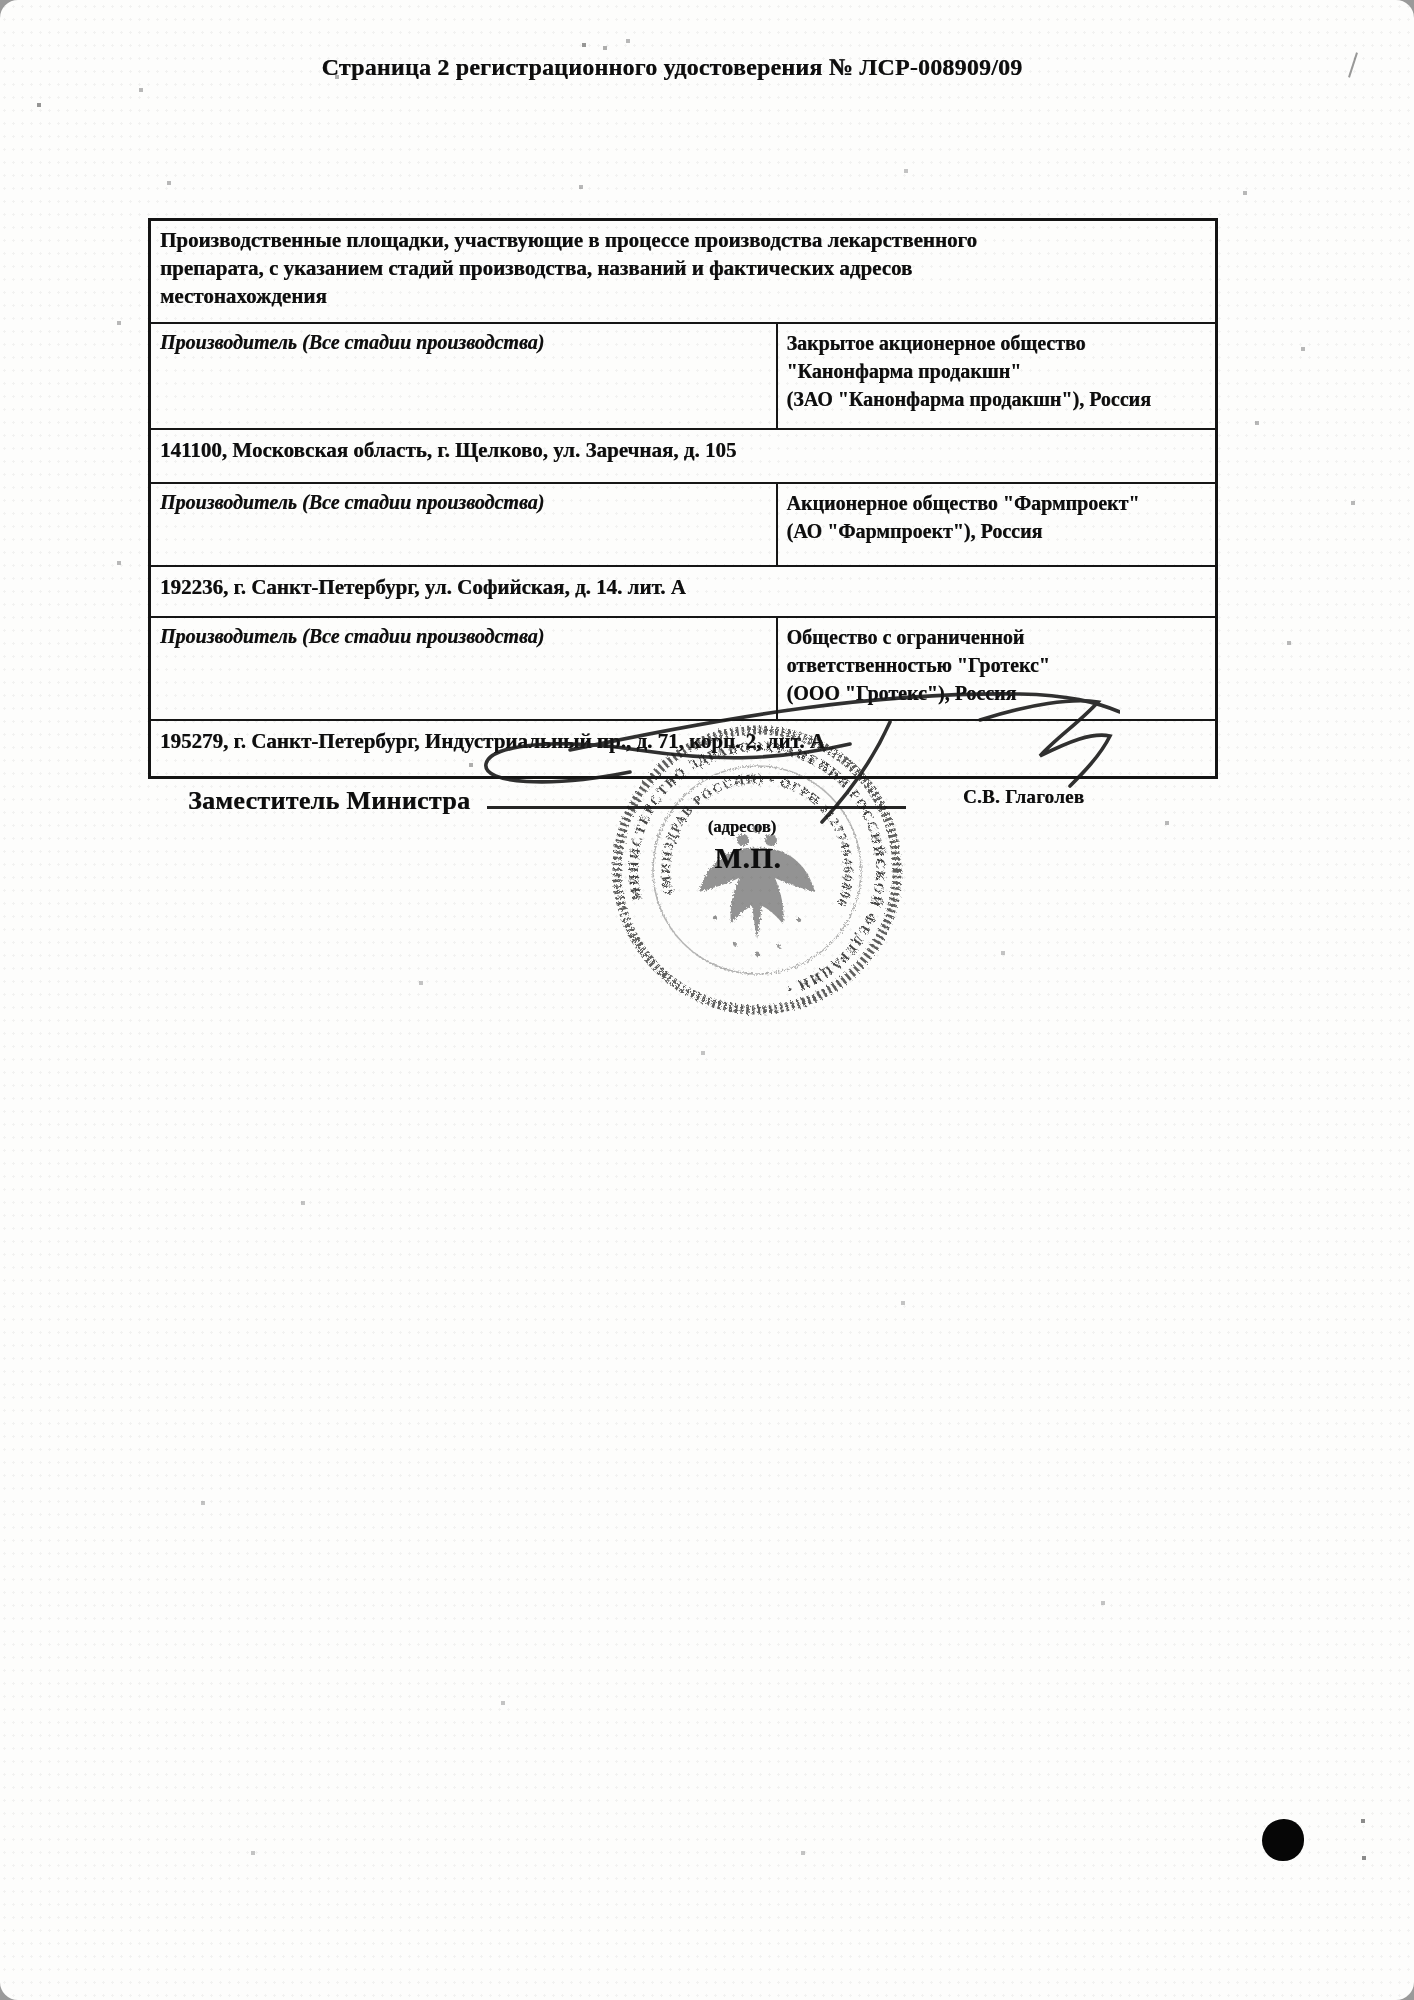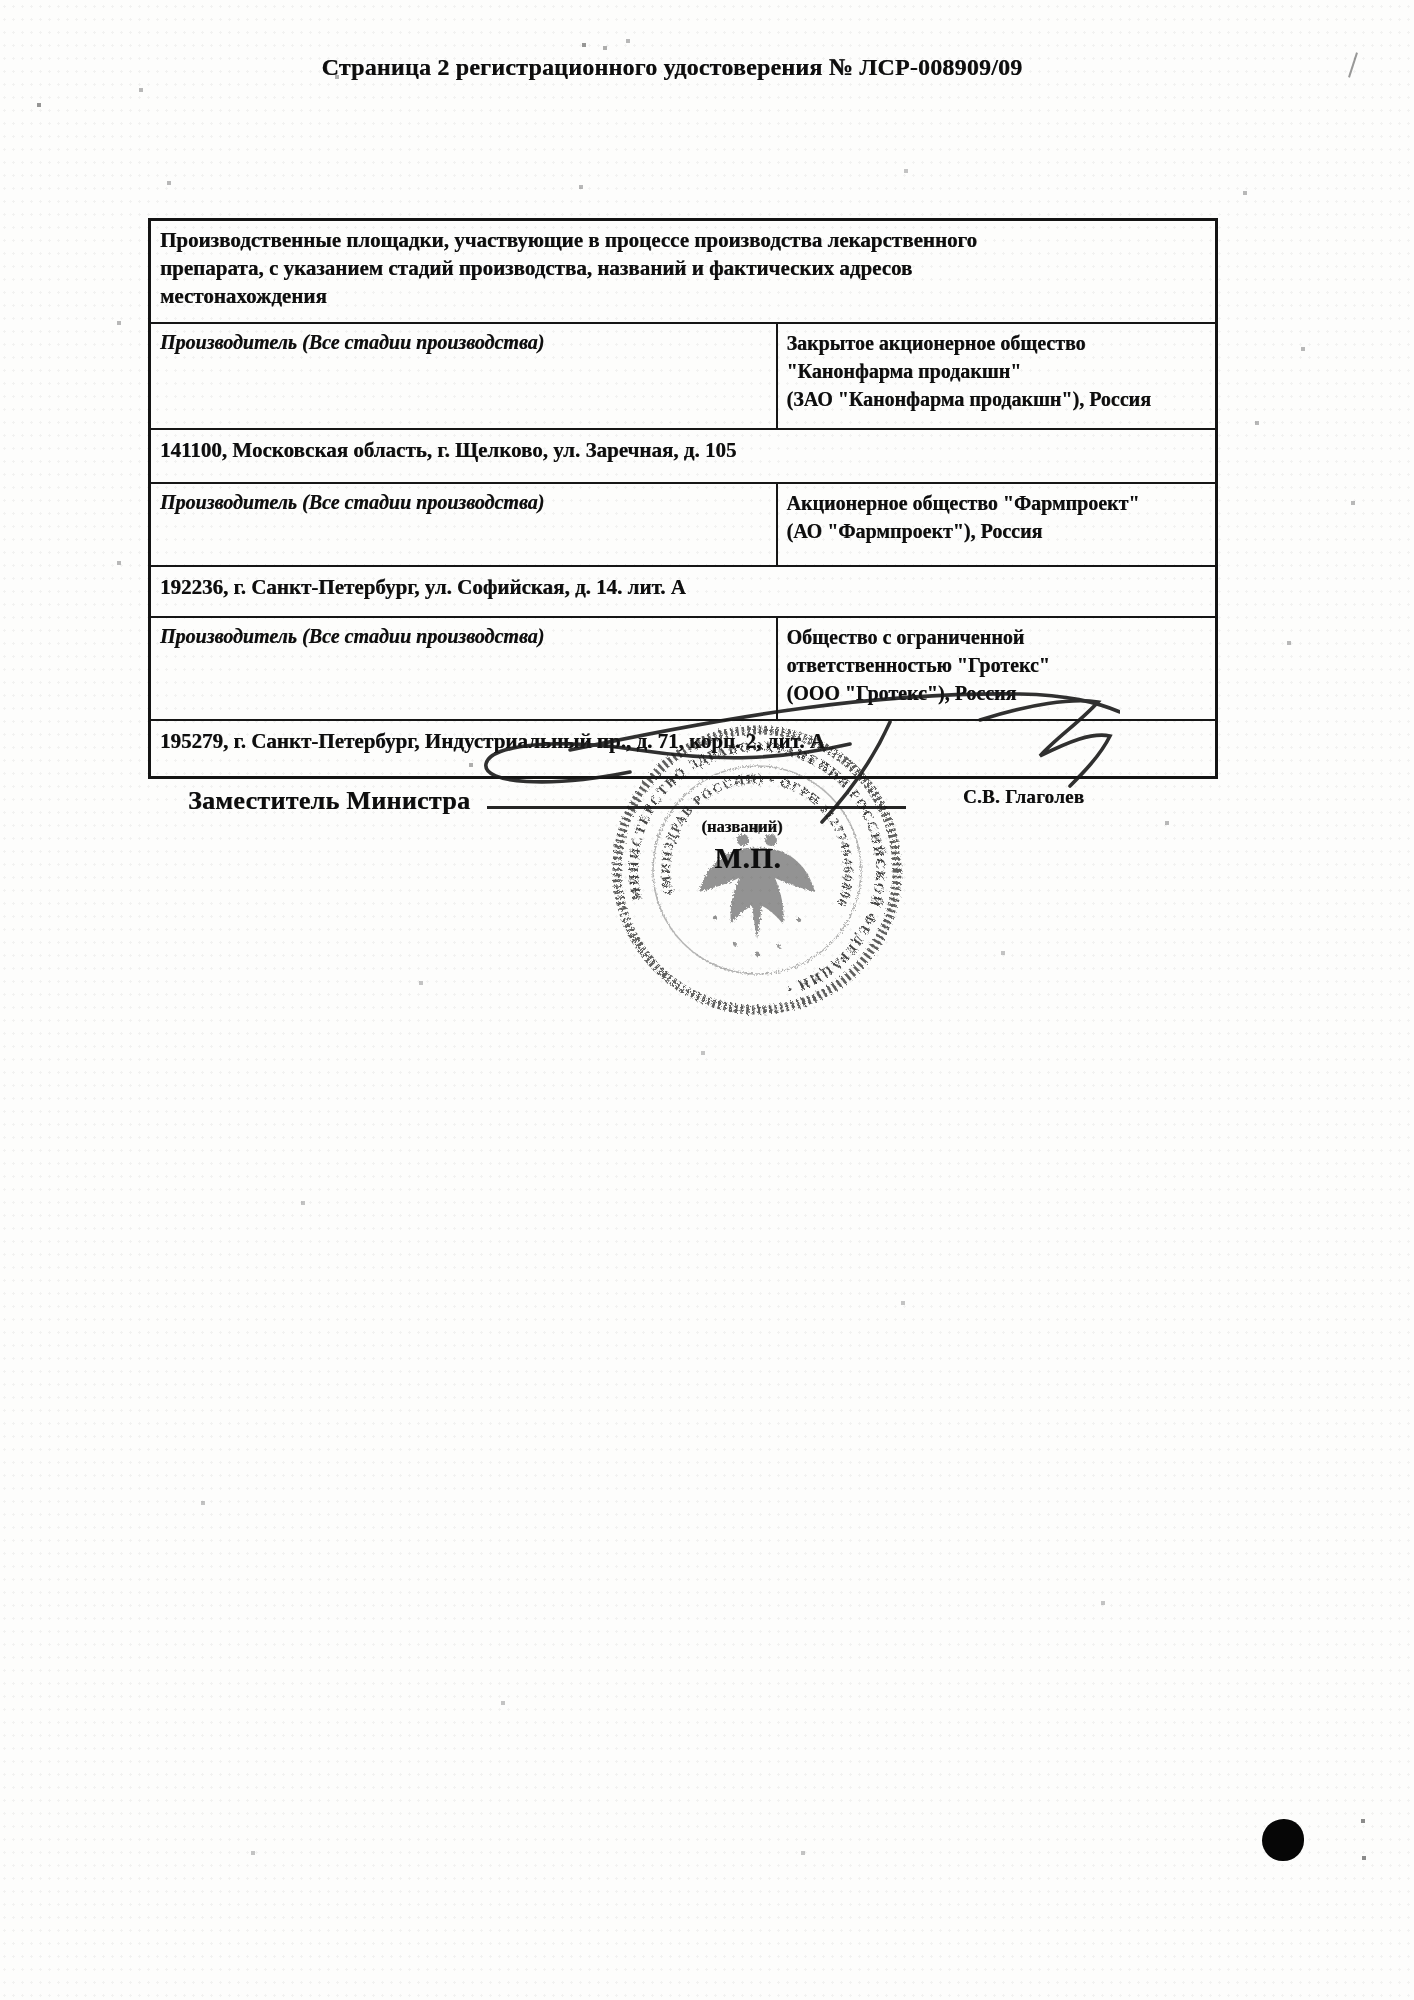--- a/index.html
+++ b/index.html
@@ -1,19 +1,19 @@
 <!DOCTYPE html>
 <html><head>
 <meta charset="utf-8">
 <style>
   html,body{margin:0;padding:0;background:#9a9a9a;}
   .page{
     position:relative;width:1414px;height:2000px;margin:0 auto;
     background:#fdfdfc;overflow:hidden;
-    font-family:"Liberation Serif", serif;color:#0e0e0e;
+    font-family:"Liberation Serif", serif;color:#0e0e0e;border-radius:18px;
   }
   .page::after{
     content:"";position:absolute;inset:0;pointer-events:none;
     background-image:radial-gradient(rgba(0,0,0,.045) 1px, transparent 1.2px);
     background-size:9px 13px;
   }
   .ink{text-shadow:0.4px 0.4px 0.6px rgba(15,15,15,.65);}
   
   .page-header{
     position:absolute;top:54px;left:672px;transform:translateX(-50%);
@@ -164,18 +164,18 @@
     <g fill="none" stroke="#1a1a1a" stroke-width="3.6" stroke-linecap="round" opacity="0.9">
       <path d="M210,92 C130,108 62,104 66,84 C70,64 140,58 218,70 C300,82 360,80 430,64"></path>
       <path d="M150,70 C320,34 460,12 600,14 C648,15 676,22 700,32"></path>
       <path d="M560,40 C610,24 652,18 678,22 C660,42 636,58 620,76 C648,62 672,52 690,56 C680,76 662,94 650,106"></path>
       <path d="M470,42 C452,82 430,112 402,142"></path>
     </g>
   </svg>
 
   <div class="sig-line"></div>
   <div class="pos-label ink">Заместитель Министра</div>
-  <div class="sig-caption ink">(названий)</div>
+  <div class="sig-caption ink">(адресов)</div>
   <div class="mp-mark ink">М.П.</div>
   <div class="signer ink">С.В. Глаголев</div>
 
   <div class="ink-dot"></div>
 </div>
 
 </body></html>

